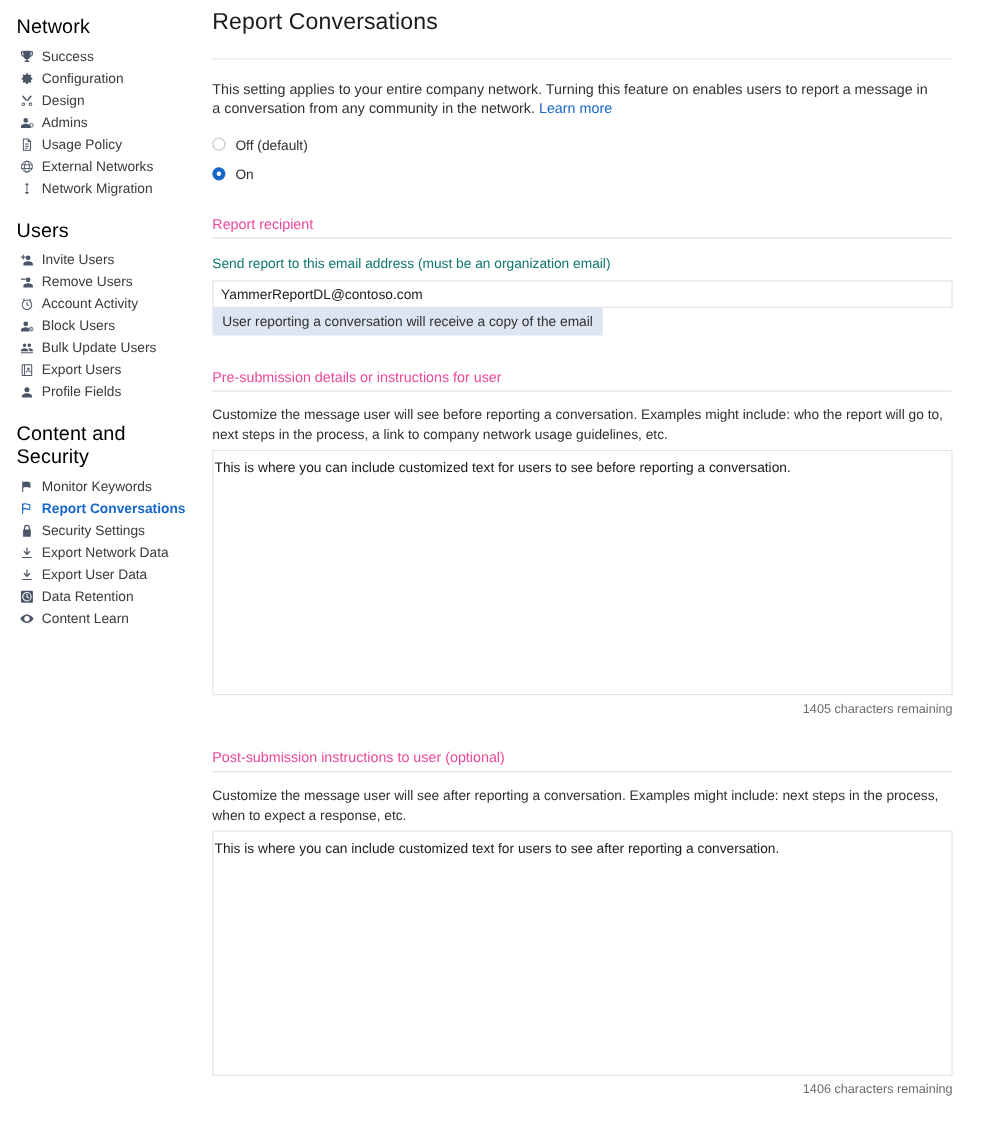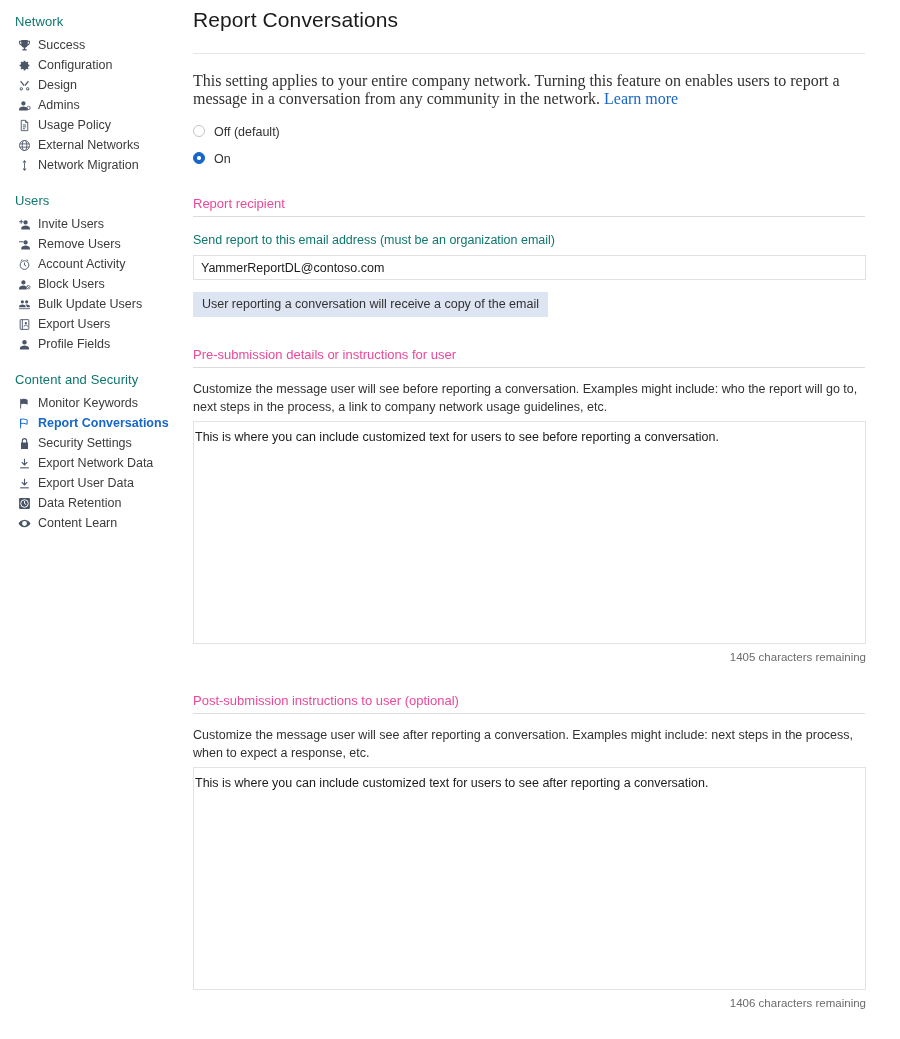--- a/index.html
+++ b/index.html
@@ -23,22 +23,22 @@
 
   
   .sidebar {
     width: 185px;
     flex: 0 0 185px;
     padding: 12px 0 0 0;
     background: #ffffff;
   }
   .nav-group { margin-bottom: 16px; }
   .nav-group-title {
-    font-size: 13px;
-    color: #0f766e;
+    font-size: 18px;
+    color: #000000;
     padding: 2px 0 6px 15px;
     letter-spacing: 0.1px;
   }
   .nav-item {
     display: flex;
     align-items: center;
     height: 20px;
     padding-left: 15px;
     font-size: 12.5px;
     color: #3b3b3b;
@@ -72,26 +72,25 @@
     margin: 8px 0 0 0;
     padding: 0;
     letter-spacing: 0.1px;
   }
   .title-rule {
     border: 0;
     border-top: 1px solid #e6e6e6;
     margin: 21px 0 0 0;
   }
   .intro {
-    font-size: 16px;
+    font-size: 13px;
     line-height: 18px;
     color: #323130;
     margin: 18px 0 0 0;
     max-width: 660px;
-    font-family: Liberation Serif, serif;
   }
   .link { color: #1667c8; text-decoration: none; cursor: pointer; }
 
   
   .radio-row {
     display: flex;
     align-items: flex-start;
     margin-top: 13px;
     cursor: pointer;
     font-size: 12.5px;
@@ -154,21 +153,21 @@
     padding: 1px 7px;
     border: 1px solid #e1e1e1;
     background: #ffffff;
     font-family: "Liberation Sans", sans-serif;
     font-size: 12.5px;
     color: #1b1b1b;
     outline: none;
   }
   .info-note {
     display: inline-block;
-    margin-top: 12px;
+    margin-top: 0;
     padding: 4px 9px 5px 9px;
     background: #dde5f2;
     font-size: 12.5px;
     color: #323130;
     line-height: 16px;
   }
   .textarea {
     display: block;
     width: 673px;
     height: 223px;

